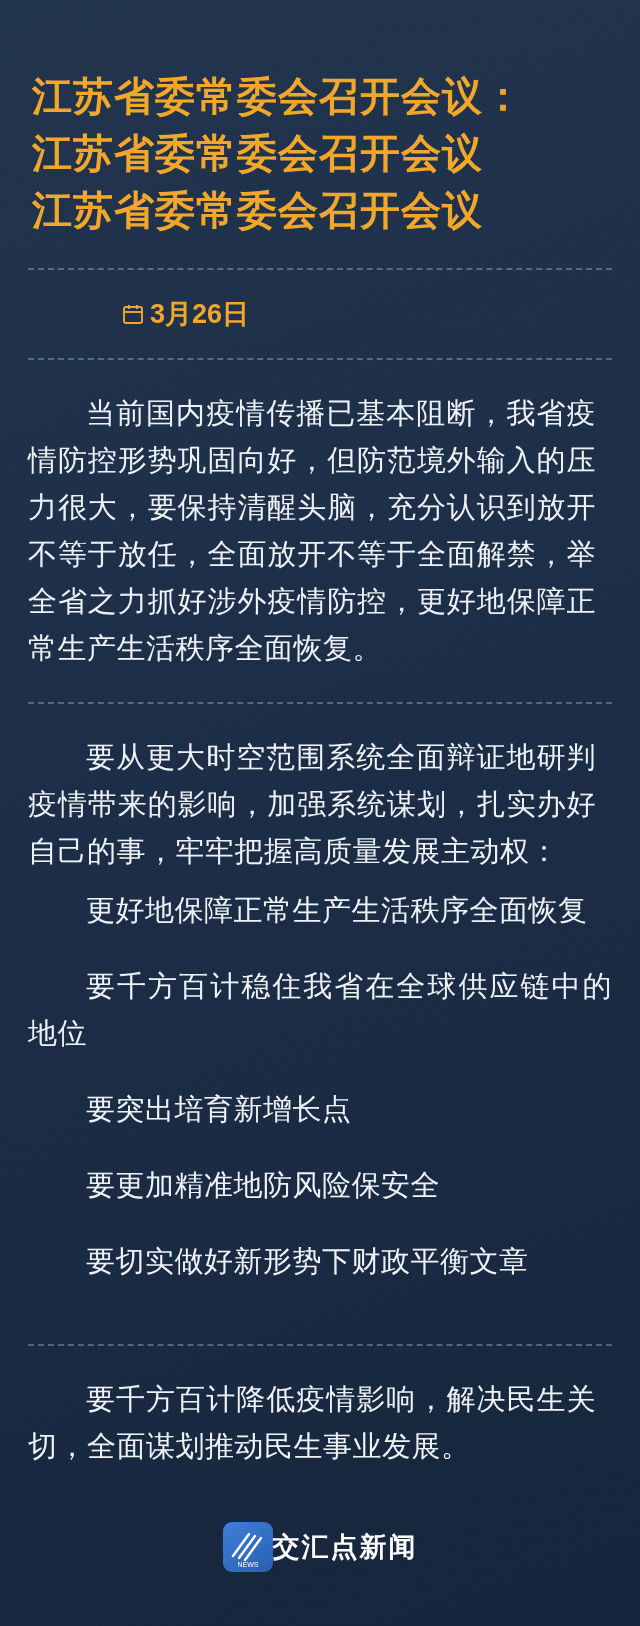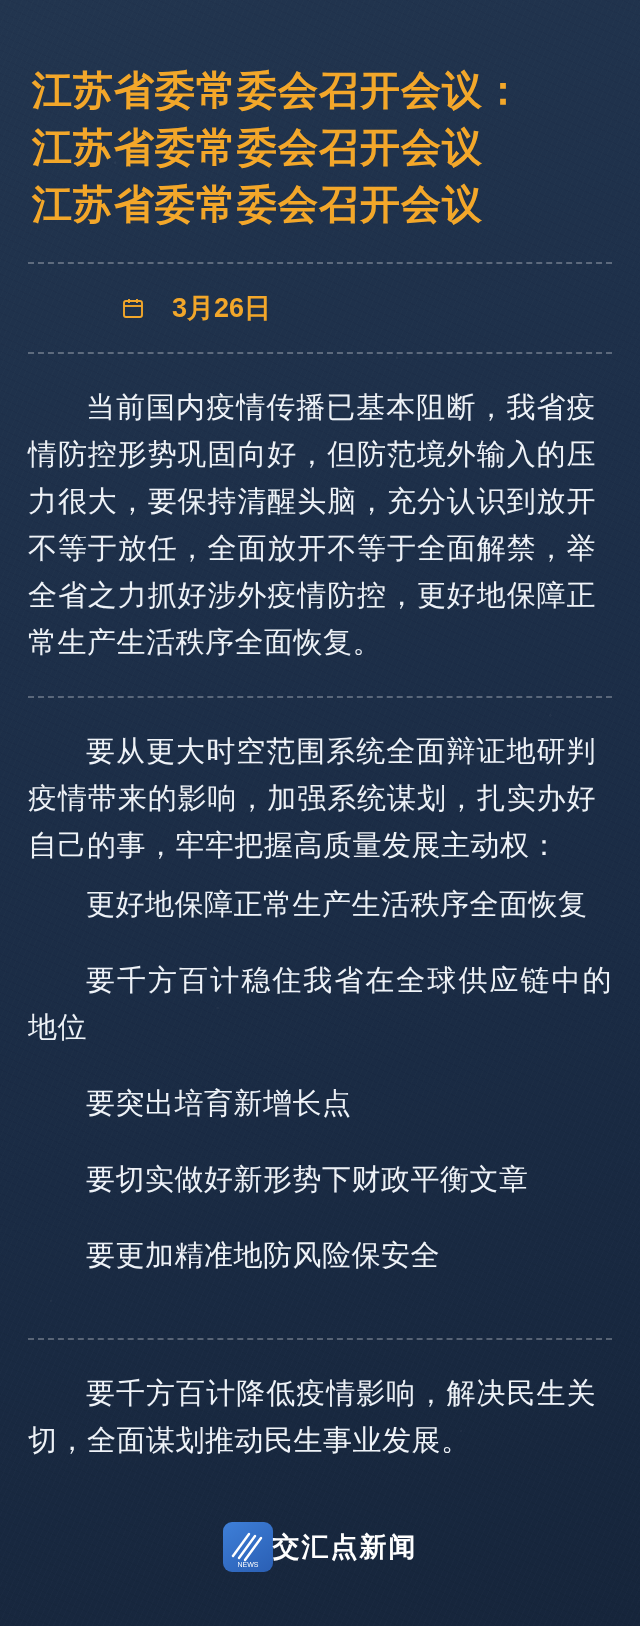--- a/index.html
+++ b/index.html
@@ -19,21 +19,21 @@
     height: 1626px;
     background:
       radial-gradient(circle at 18% 10%, rgba(255,255,255,0.045) 0 1px, transparent 1.4px),
       radial-gradient(circle at 62% 22%, rgba(255,255,255,0.04) 0 1px, transparent 1.4px),
       radial-gradient(circle at 86% 44%, rgba(255,255,255,0.035) 0 1px, transparent 1.4px),
       radial-gradient(circle at 34% 62%, rgba(255,255,255,0.04) 0 1px, transparent 1.4px),
       radial-gradient(circle at 8% 80%, rgba(255,255,255,0.035) 0 1px, transparent 1.4px),
       radial-gradient(circle at 72% 88%, rgba(255,255,255,0.04) 0 1px, transparent 1.4px),
       linear-gradient(160deg, #22354f 0%, #1d2f49 35%, #1a2b44 65%, #16253b 100%);
     box-sizing: border-box;
-    padding: 10px 28px;
+    padding: 16px 28px;
   }
   .noise {
     position: absolute;
     inset: 0;
     pointer-events: none;
     opacity: 0.5;
     background-image:
       repeating-linear-gradient(115deg, rgba(255,255,255,0.018) 0 1px, transparent 1px 5px),
       repeating-linear-gradient(25deg, rgba(0,0,0,0.05) 0 1px, transparent 1px 7px);
   }
@@ -62,21 +62,21 @@
     align-items: center;
     gap: 46px;
     padding: 26px 0 26px 92px;
     color: #f3a72a;
     font-size: 27px;
     font-weight: bold;
   }
   .meta-item {
     display: flex;
     align-items: center;
-    gap: 26px;
+    gap: 4px;
     white-space: nowrap;
   }
   .meta-icon {
     display: inline-flex;
     width: 26px;
     height: 26px;
     align-items: center;
     justify-content: center;
   }
   .section {
@@ -160,22 +160,22 @@
       <p class="para">当前国内疫情传播已基本阻断，我省疫情防控形势巩固向好，但防范境外输入的压力很大，要保持清醒头脑，充分认识到放开不等于放任，全面放开不等于全面解禁，举全省之力抓好涉外疫情防控，更好地保障正常生产生活秩序全面恢复。</p>
     </div>
 
     <hr class="divider">
 
     <div class="section">
       <p class="para">要从更大时空范围系统全面辩证地研判疫情带来的影响，加强系统谋划，扎实办好自己的事，牢牢把握高质量发展主动权：</p>
       <p class="bullet">更好地保障正常生产生活秩序全面恢复</p>
       <p class="bullet">要千方百计稳住我省在全球供应链中的地位</p>
       <p class="bullet">要突出培育新增长点</p>
+      <p class="bullet">要更加精准地防风险保安全</p>
       <p class="bullet">要切实做好新形势下财政平衡文章</p>
-      <p class="bullet">要更加精准地防风险保安全</p>
     </div>
 
     <hr class="divider">
 
     <div class="section">
       <p class="para">要千方百计降低疫情影响，解决民生关切，全面谋划推动民生事业发展。</p>
     </div>
 
   </div>
 

